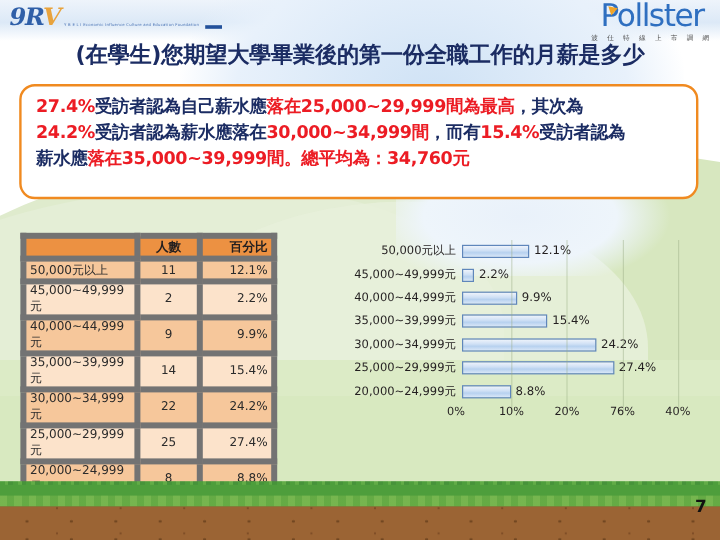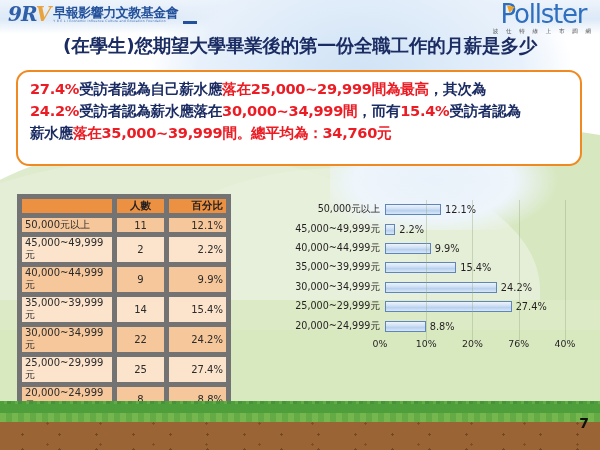--- a/index.html
+++ b/index.html
@@ -134,21 +134,20 @@
   <div class="bg-flat2"></div>
   <div class="bg-cloud"></div>
   <div class="hdr-band"></div>
   <div class="hdr-swoosh"></div>
 
   <div class="logo-left">
     <div class="logo-mark">
       <span>9R</span><span class="v">V</span>
     </div>
     <div class="logo-words">
-      <span class="logo-cn">早報影響力文教基金會</span>
       <span class="logo-en">Y B E L I Economic Influence Culture and Education Foundation</span>
     </div>
     <span class="logo-bar"></span>
   </div>
 
   <div class="logo-right">
     <div class="pollster">
       <span class="dotq"></span>
       <span>Pollster</span>
     </div>

